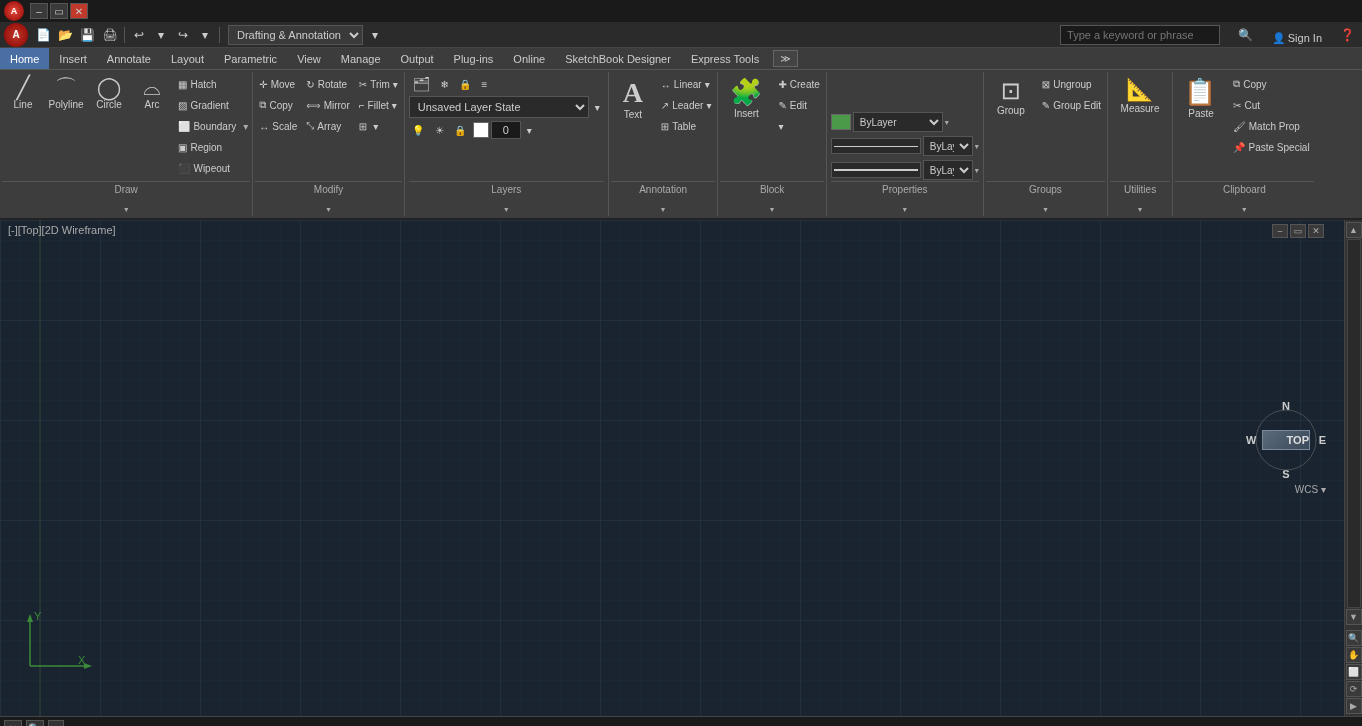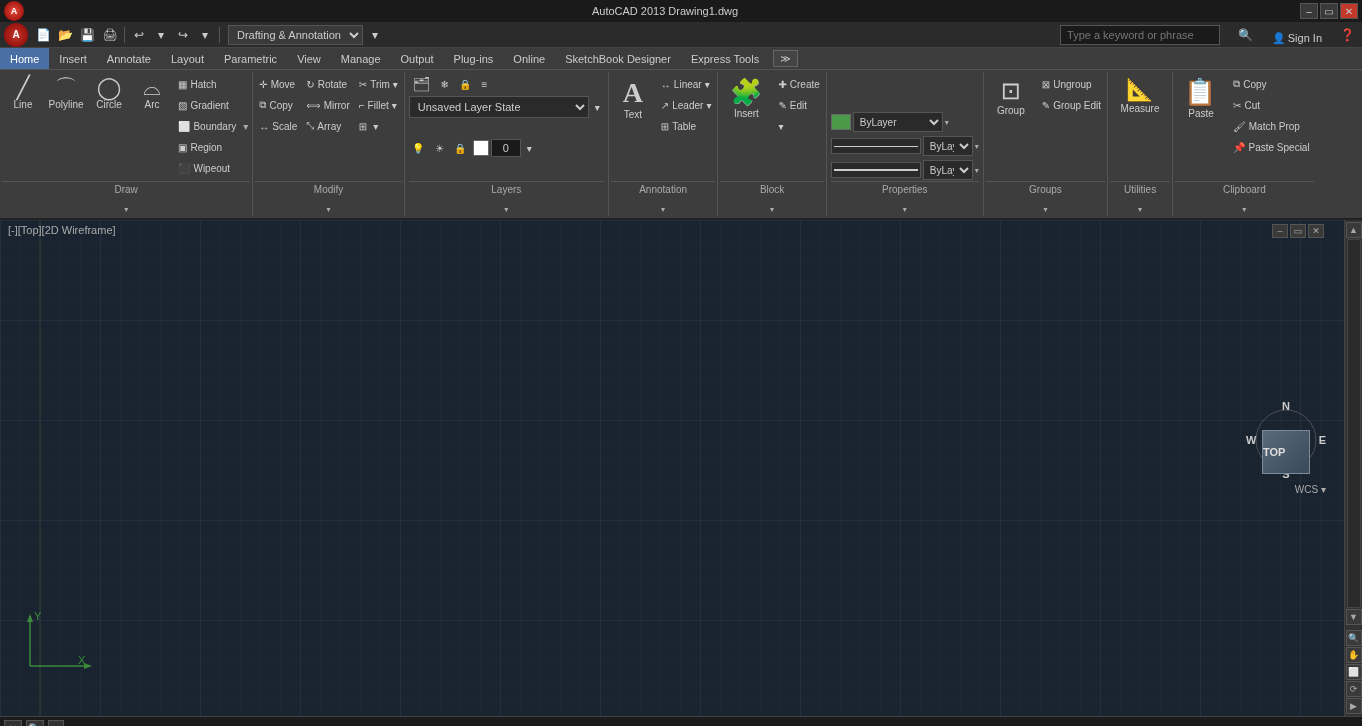--- a/index.html
+++ b/index.html
@@ -248,26 +248,26 @@
       color: #ccc;
       font-size: 11px;
       font-weight: bold;
     }
     .compass-n { top: 0; left: 50%; transform: translateX(-50%); }
     .compass-s { bottom: 0; left: 50%; transform: translateX(-50%); }
     .compass-w { top: 50%; left: 0; transform: translateY(-50%); }
     .compass-e { top: 50%; right: 0; transform: translateY(-50%); }
     .viewcube-box {
       width: 48px;
-      height: 44px;
+      height: 20px;
       background: linear-gradient(135deg, #5a6a7a, #3a4a5a);
       border: 1px solid #7a8a9a;
       display: flex;
       align-items: center;
-      justify-content: flex-start;
+      justify-content: flex-end;
       color: #ddd;
       font-size: 11px;
       font-weight: bold;
       margin: 4px auto;
     }
     .wcs-label {
       text-align: right;
       font-size: 10px;
       color: #aaa;
       margin-top: 4px;
@@ -389,21 +389,20 @@
       cursor: pointer;
       padding: 2px;
       font-size: 10px;
     }
   </style>
 </head>
 <body>
 
 <div id="title-bar">
   <span style="width:20px;height:20px;background:radial-gradient(circle,#e74c3c,#8b0000);border-radius:50%;display:flex;align-items:center;justify-content:center;font-size:9px;font-weight:bold;color:white;margin-right:6px;">A</span>
-  <span class="title-text">AutoCAD 2013  Drawing1.dwg</span>
   <div class="win-controls">
     <div class="win-btn">–</div>
     <div class="win-btn">▭</div>
     <div class="win-btn close">✕</div>
   </div>
 </div>
 
 <div id="quick-access">
   <div class="app-logo">A</div>
   <button class="qa-btn" title="New">📄</button>
@@ -549,21 +548,21 @@
       </div>
     </div>
 
     <div style="display:flex;flex-direction:column;border-right:1px solid #555;padding:2px 4px 0 4px;min-width:200px;">
       <div style="display:flex;gap:2px;margin-bottom:2px;">
         <button class="ribbon-btn-small" style="font-size:14px;">🗂</button>
         <button class="ribbon-btn-small">❄</button>
         <button class="ribbon-btn-small">🔒</button>
         <button class="ribbon-btn-small">≡</button>
       </div>
-      <div style="display:flex;align-items:center;gap:2px;margin-bottom:20px;">
+      <div style="display:flex;align-items:center;gap:2px;margin-bottom:2px;">
         <select class="layers-dropdown">
           <option>Unsaved Layer State</option>
         </select>
         <button class="ribbon-btn-small">▾</button>
       </div>
       <div style="display:flex;align-items:center;gap:2px;">
         <button class="ribbon-btn-small">💡</button>
         <button class="ribbon-btn-small">☀</button>
         <button class="ribbon-btn-small">🔒</button>
         <button class="ribbon-btn-small" style="width:16px;height:16px;background:#fff;border:1px solid #666;padding:0;"></button>

